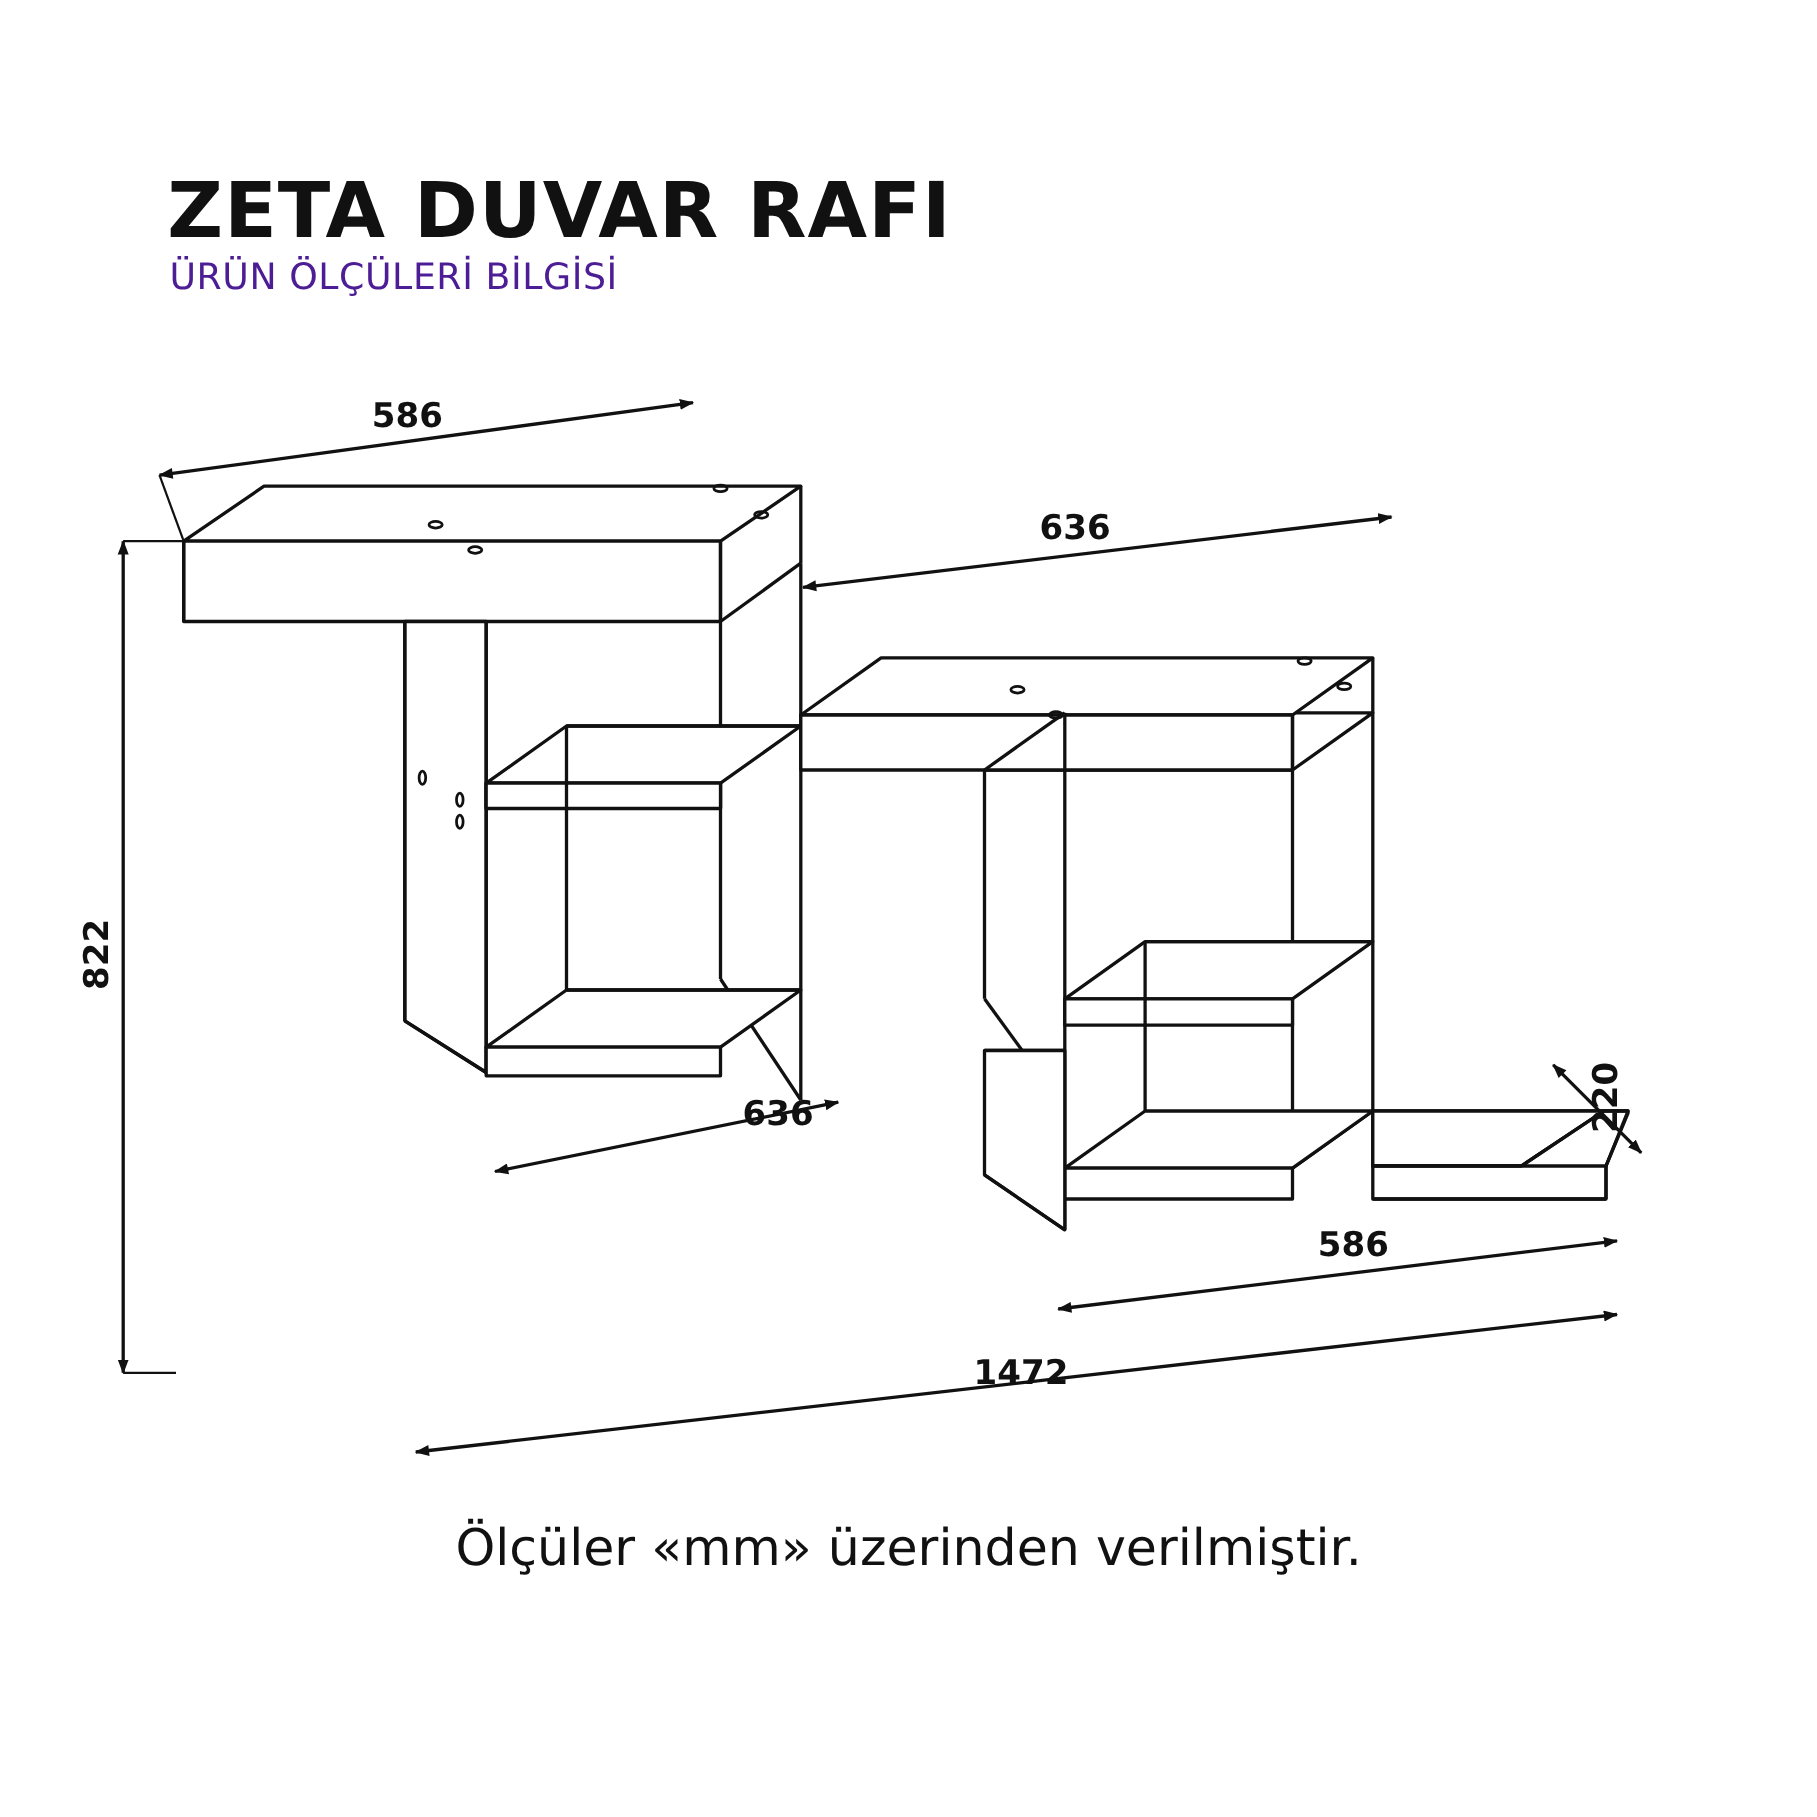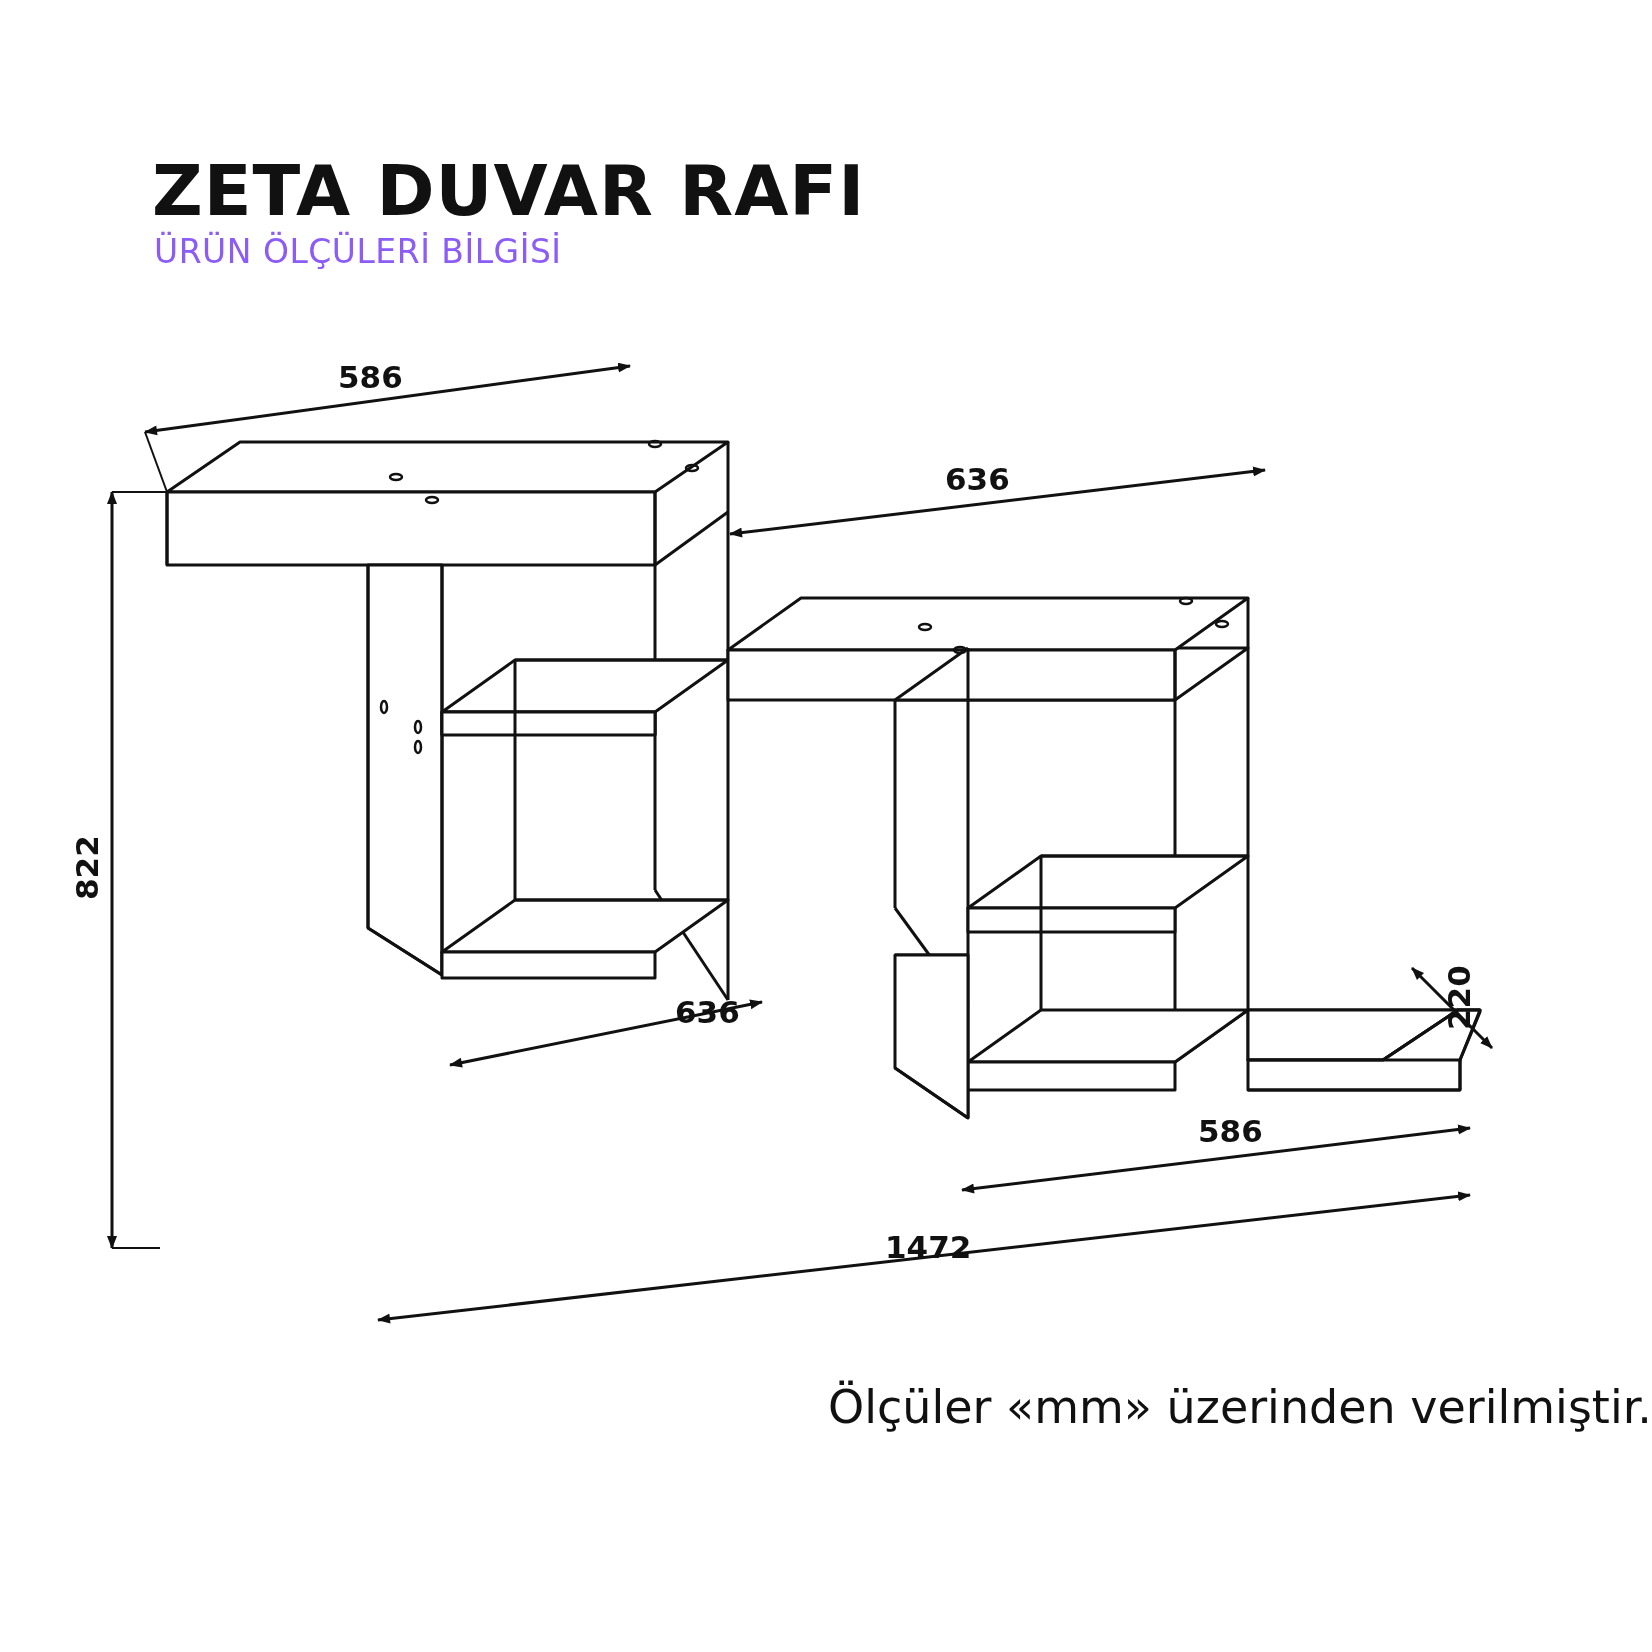--- a/index.html
+++ b/index.html
@@ -31,29 +31,29 @@
     white-space: nowrap;
   }
   .subtitle {
     position: absolute;
     left: 154px;
     top: 232px;
     font-family: "DejaVu Sans", sans-serif;
     font-weight: normal;
     font-size: 33px;
     letter-spacing: 0.5px;
-    color: #8b5cf6;
+    color: #4c1d95;
     white-space: nowrap;
   }
   .footnote {
     position: absolute;
     left: 0;
     top: 1380px;
     width: 1652px;
-    text-align: right;
+    text-align: center;
     font-family: "DejaVu Sans", sans-serif;
     font-size: 46px;
     color: #111111;
   }
   svg#drawing {
     position: absolute;
     left: 0;
     top: 0;
     width: 1652px;
     height: 1652px;

